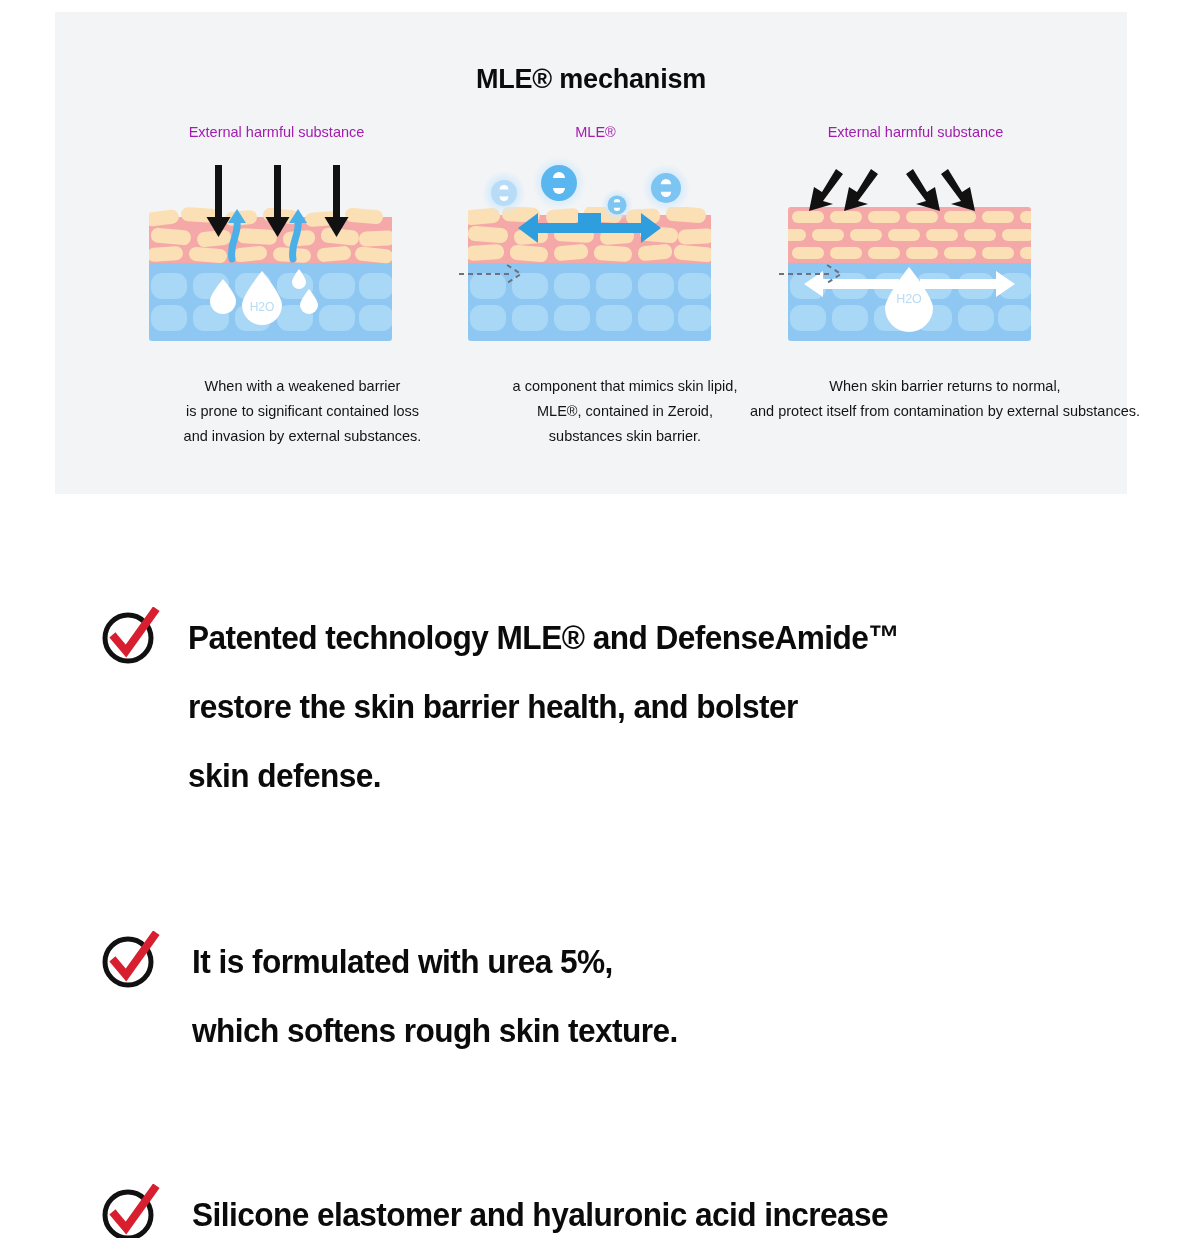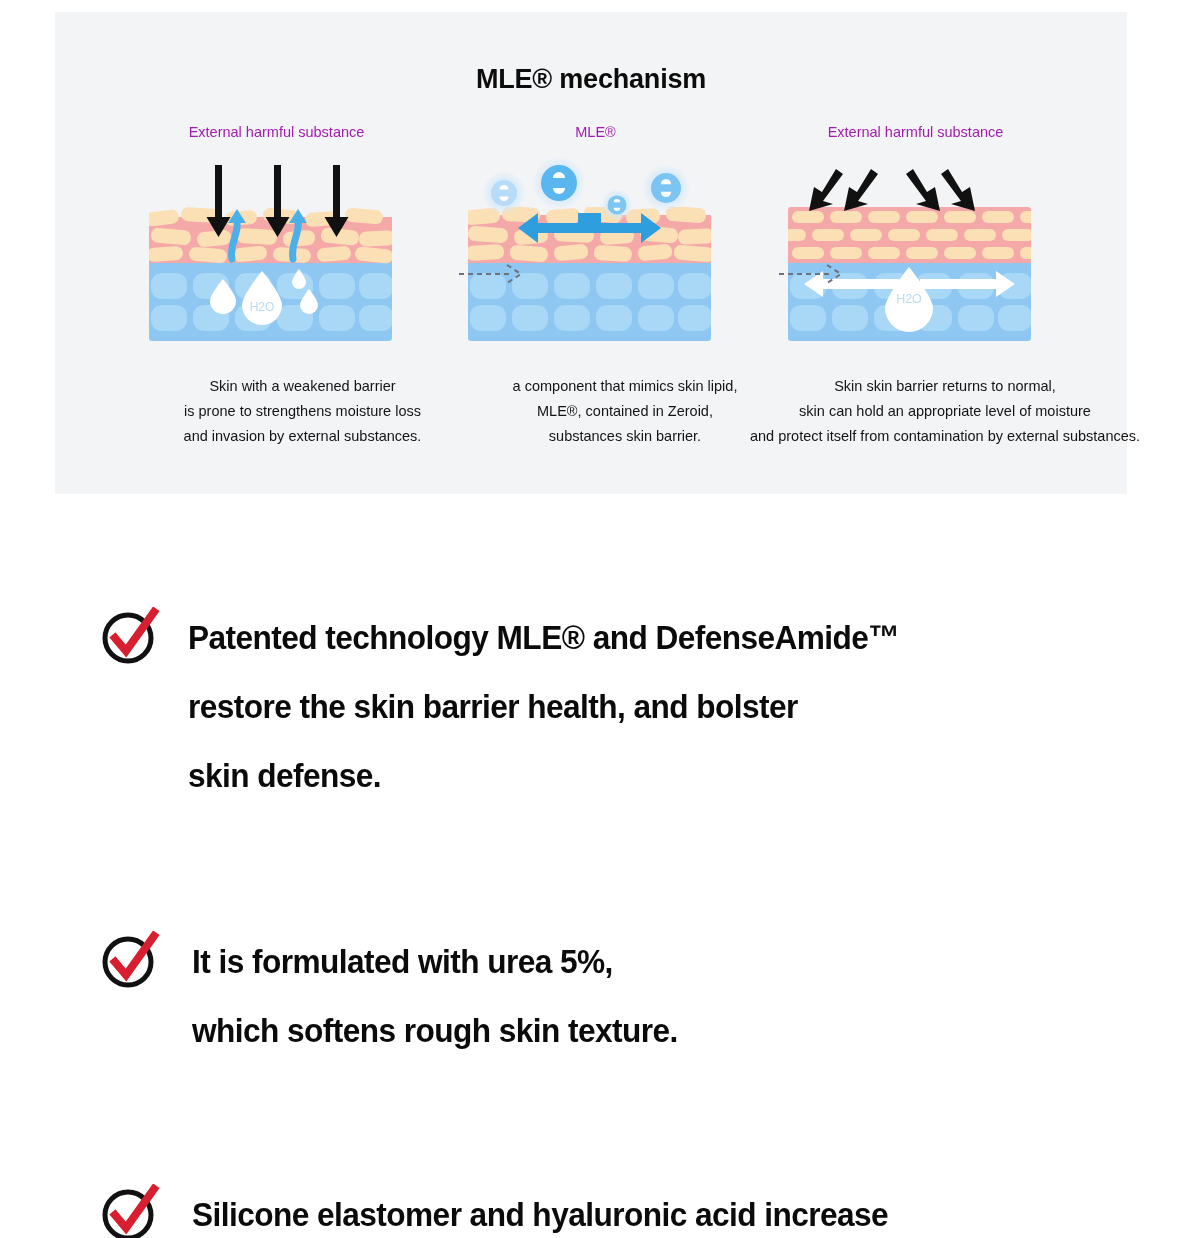--- a/index.html
+++ b/index.html
@@ -350,32 +350,31 @@
     </div>
     <div class="connector conn-2">
       <svg width="70" height="28" viewBox="0 0 70 28" xmlns="http://www.w3.org/2000/svg">
         <line x1="2" y1="14" x2="52" y2="14" stroke="#6b7280" stroke-width="2" stroke-dasharray="5 4"></line>
         <path d="M50 5 L64 14 L50 23" fill="none" stroke="#6b7280" stroke-width="2" stroke-dasharray="5 4"></path>
       </svg>
     </div>
 
     <div class="caps">
       <div class="cap cap-1">
-        <div>Skin with a weakened barrier</div>
-        <div>is prone to strengthens moisture loss</div>
+        <div>When with a weakened barrier</div>
+        <div>is prone to significant contained loss</div>
         <div>and invasion by external substances.</div>
       </div>
       <div class="cap cap-2">
         <div>a component that mimics skin lipid,</div>
         <div>MLE®, contained in Zeroid,</div>
         <div>substances skin barrier.</div>
       </div>
       <div class="cap cap-3">
-        <div>Skin skin barrier returns to normal,</div>
-        <div>skin can hold an appropriate level of moisture</div>
+        <div>When skin barrier returns to normal,</div>
         <div>and protect itself from contamination by external substances.</div>
       </div>
     </div>
   </section>
 
   <section class="bullets">
 
     <div class="bullet b1">
       <span class="check">
         <svg width="62" height="60" viewBox="0 0 62 60" xmlns="http://www.w3.org/2000/svg">

